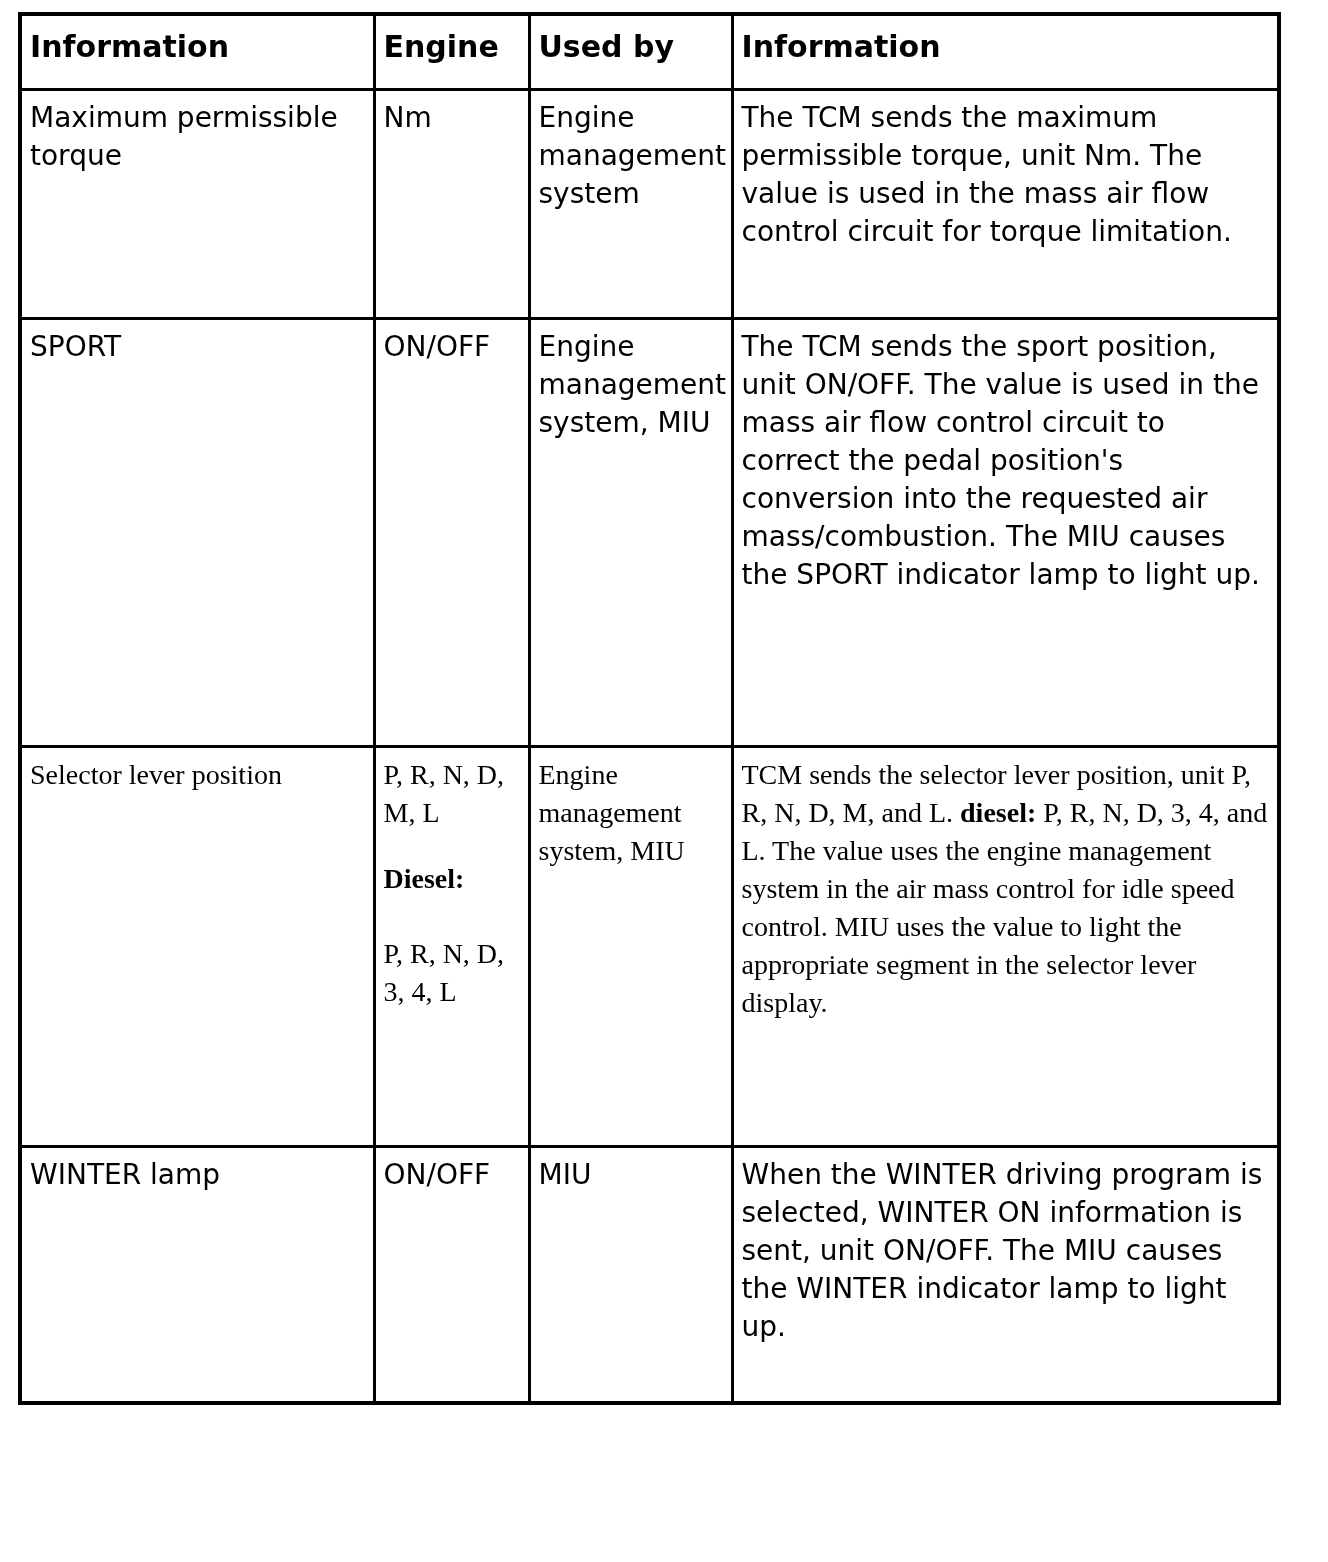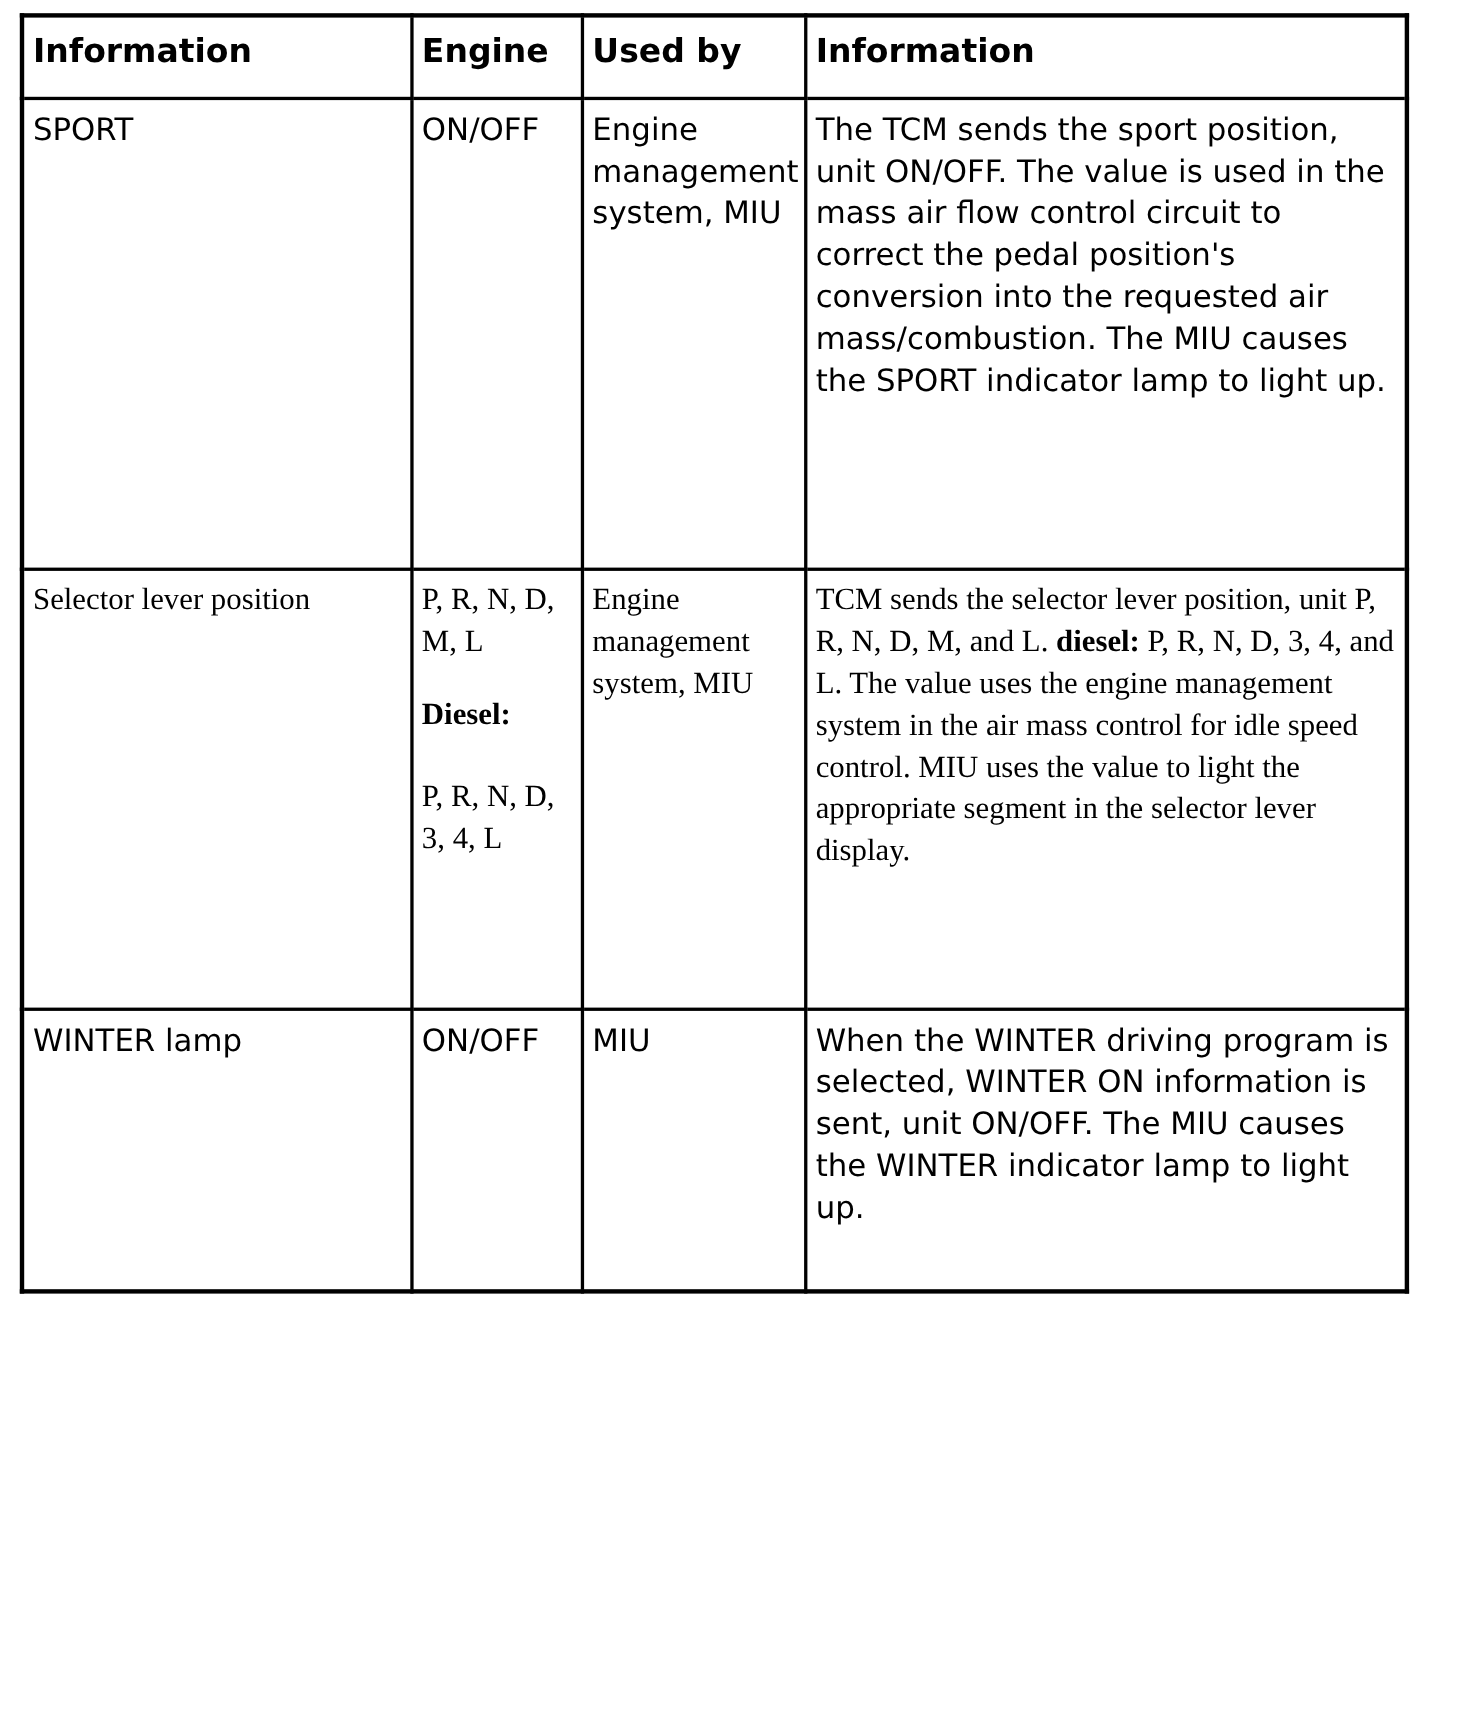--- a/index.html
+++ b/index.html
@@ -72,20 +72,26 @@
   </colgroup>
   <thead>
     <tr class="r-header">
       <th>Information</th>
       <th>Engine</th>
       <th>Used by</th>
       <th>Information</th>
     </tr>
   </thead>
   <tbody>
+    <tr class="r1">
+      <td class="cell-information">Maximum permissible torque</td>
+      <td class="cell-values">Nm</td>
+      <td class="cell-used-by">Engine management system</td>
+      <td class="cell-description">The TCM sends the maximum permissible torque, unit Nm. The value is used in the mass air flow control circuit for torque limitation.</td>
+    </tr>
     <tr class="r2">
       <td class="cell-information">SPORT</td>
       <td class="cell-values">ON/OFF</td>
       <td class="cell-used-by">Engine management system, MIU</td>
       <td class="cell-description">The TCM sends the sport position, unit ON/OFF. The value is used in the mass air flow control circuit to correct the pedal position's conversion into the requested air mass/combustion. The MIU causes the SPORT indicator lamp to light up.</td>
     </tr>
     <tr class="r3">
       <td class="cell-information">Selector lever position</td>
       <td class="cell-values values-block">
         <p>P, R, N, D, M, L</p>

